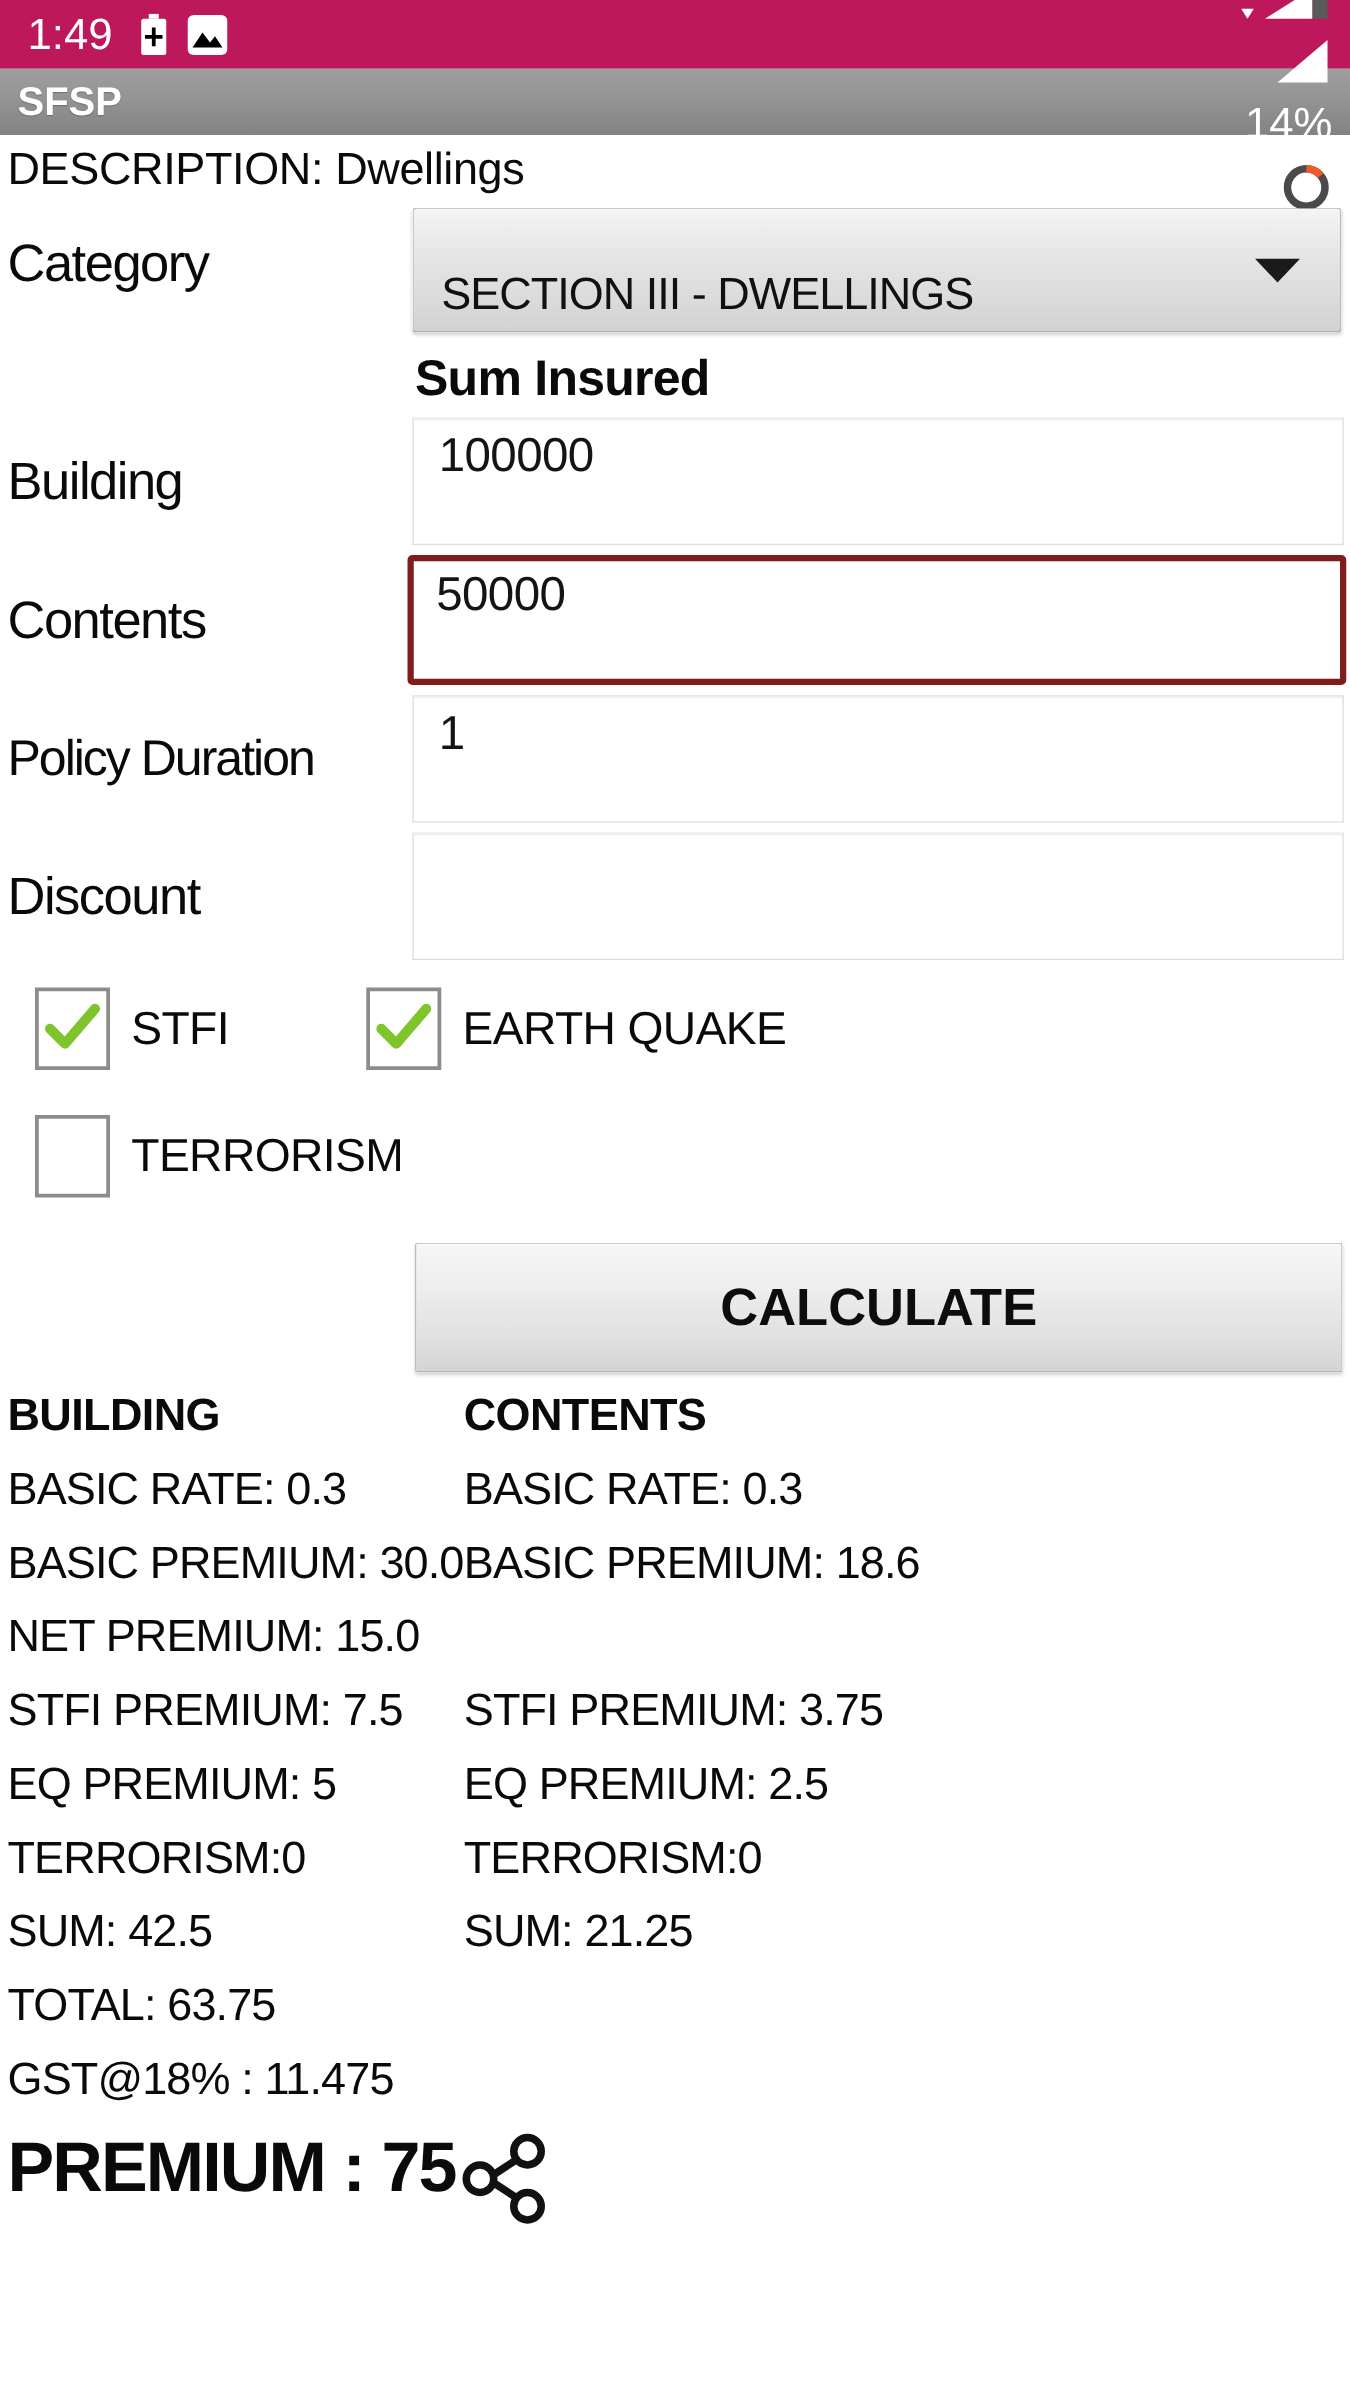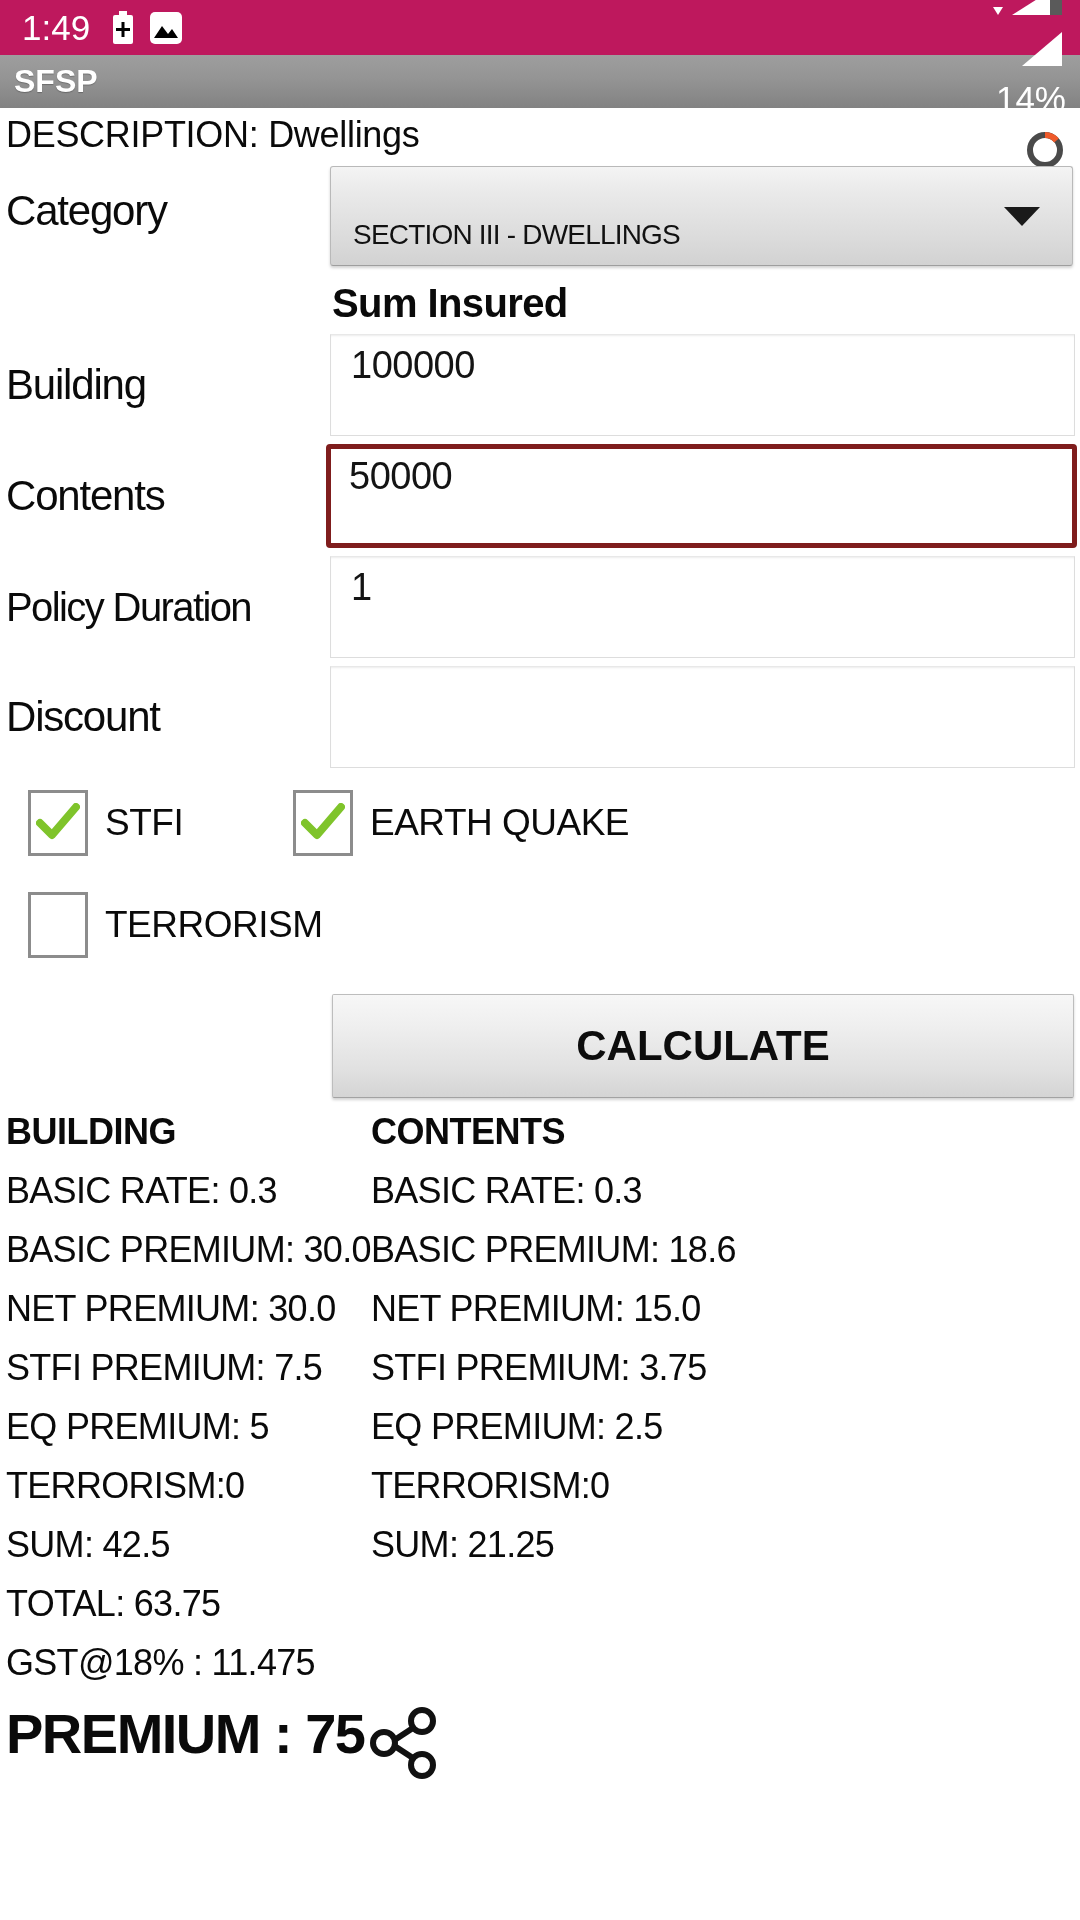--- a/index.html
+++ b/index.html
@@ -130,21 +130,21 @@
     border-bottom-color: #9e9e9e;
     border-radius: 3px;
     box-shadow: 0 2px 3px rgba(0,0,0,0.18);
     display: flex;
     align-items: center;
     justify-content: space-between;
     padding: 0 32px 0 22px;
     cursor: pointer;
   }
   .spinner-text {
-    font-size: 28px;
+    font-size: 36px;
     letter-spacing: -0.8px;
     color: #111;
     margin-top: 37px;
   }
   .caret {
     width: 0; height: 0;
     border-left: 18px solid transparent;
     border-right: 18px solid transparent;
     border-top: 19px solid #1a1a1a;
   }
@@ -442,21 +442,20 @@
       <div class="res-col-a"><span class="res-txt">BASIC RATE: 0.3</span></div>
       <div class="res-col-b"><span class="res-txt">BASIC RATE: 0.3</span></div>
     </div>
 
     <div class="res-row">
       <div class="res-col-a"><span class="res-txt">BASIC PREMIUM: 30.0</span></div>
       <div class="res-col-b"><span class="res-txt">BASIC PREMIUM: 18.6</span></div>
     </div>
 
     <div class="res-row">
-      <div class="res-col-a"><span class="res-txt">NET PREMIUM: 30.0</span></div>
       <div class="res-col-b"><span class="res-txt">NET PREMIUM: 15.0</span></div>
     </div>
 
     <div class="res-row">
       <div class="res-col-a"><span class="res-txt">STFI PREMIUM: 7.5</span></div>
       <div class="res-col-b"><span class="res-txt">STFI PREMIUM: 3.75</span></div>
     </div>
 
     <div class="res-row">
       <div class="res-col-a"><span class="res-txt">EQ PREMIUM: 5</span></div>

